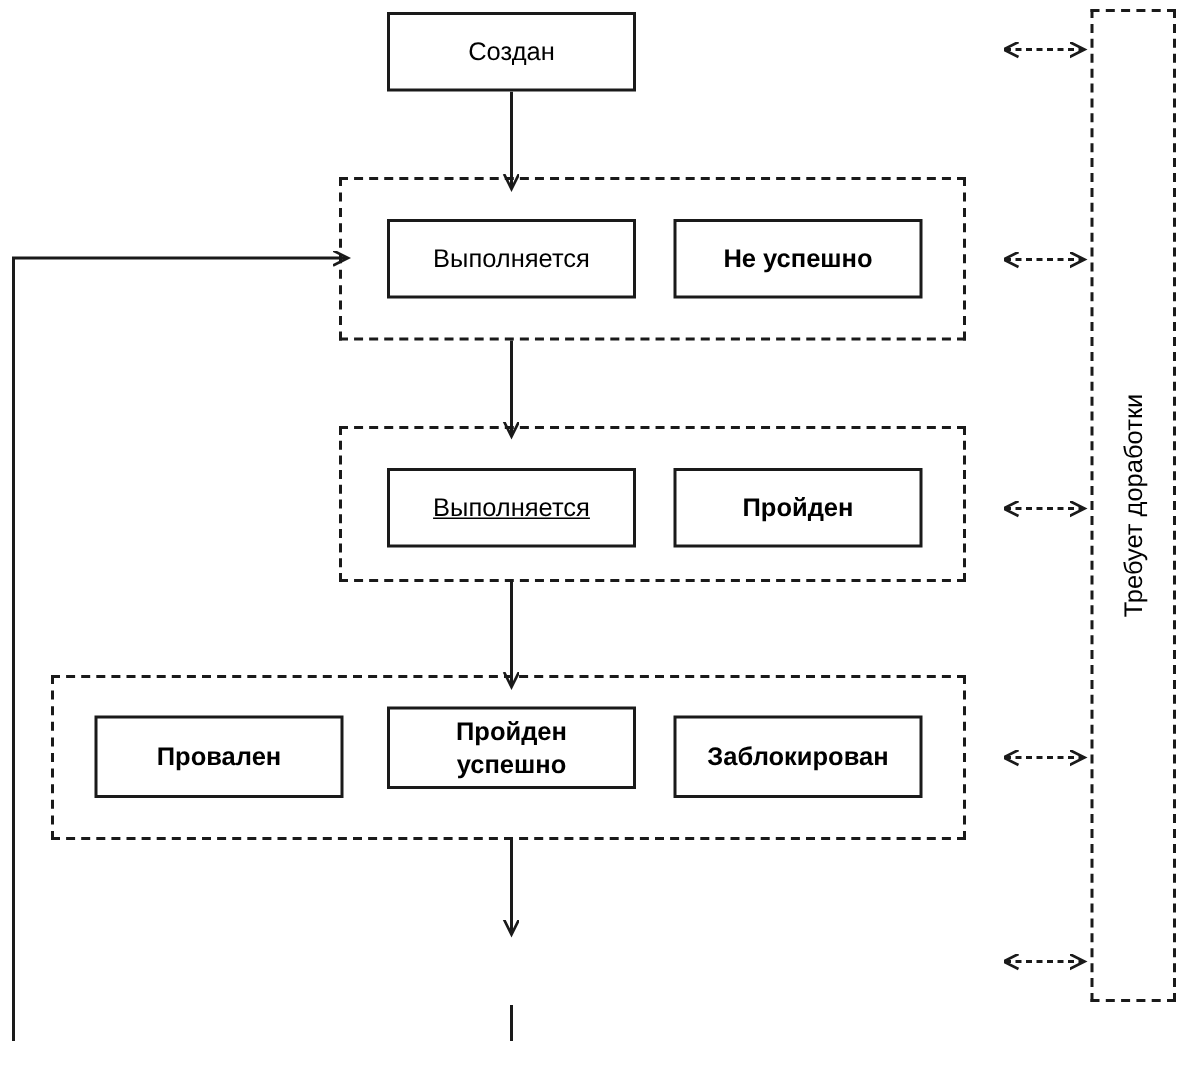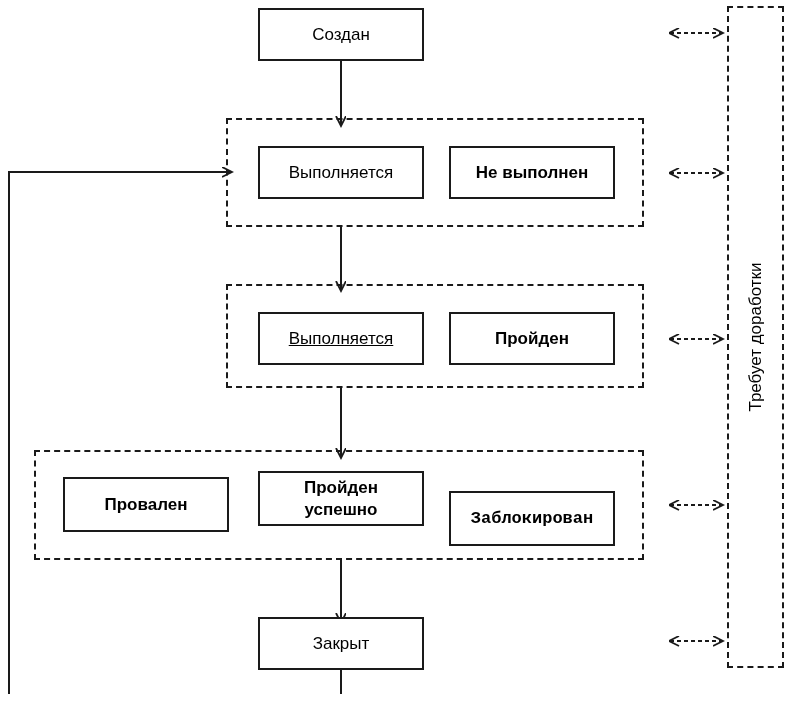--- a/index.html
+++ b/index.html
@@ -128,32 +128,31 @@
   <div class="group" style="left:226px; top:118px; width:418px; height:109px;"></div>
 
   <div class="group" style="left:226px; top:284px; width:418px; height:104px;"></div>
 
   <div class="group" style="left:34px; top:450px; width:610px; height:110px;"></div>
 
   <div class="node" style="left:258px; top:8px; width:166px; height:53px;">Создан</div>
 
   <div class="node" style="left:258px; top:146px; width:166px; height:53px;">Выполняется</div>
 
-  <div class="node bold" style="left:449px; top:146px; width:166px; height:53px;">Не выполнен</div>
+  <div class="node bold" style="left:449px; top:146px; width:166px; height:53px;">Не успешно</div>
 
   <div class="node" style="left:258px; top:312px; width:166px; height:53px;text-decoration:underline;">Выполняется</div>
 
   <div class="node bold" style="left:449px; top:312px; width:166px; height:53px;">Пройден</div>
 
   <div class="node bold" style="left:63px; top:477px; width:166px; height:55px;">Провален</div>
 
   <div class="node bold" style="left:258px; top:471px; width:166px; height:55px;">Пройден
 успешно</div>
 
-  <div class="node bold" style="left:449px; top:491px; width:166px; height:55px;font-family:Liberation Mono, monospace;">Заблокирован</div>
+  <div class="node bold" style="left:449px; top:477px; width:166px; height:55px;">Заблокирован</div>
 
-  <div class="node" style="left:258px; top:617px; width:166px; height:53px;">Закрыт</div>
 
   <div class="rework-panel" style="left:727px; top:6px; width:57px; height:662px;">
     <span class="rework-label">Требует доработки</span>
   </div>
 
 </div>
 
 </body></html>

